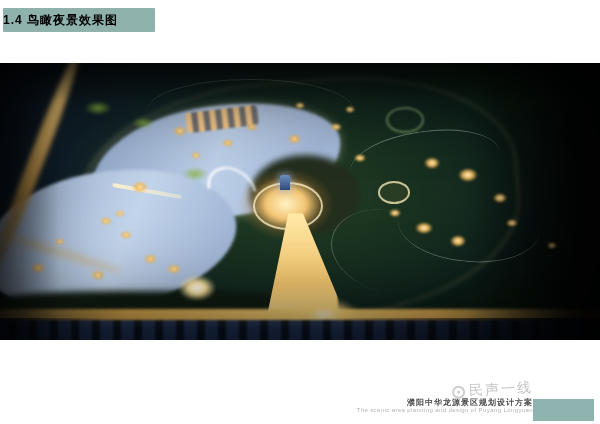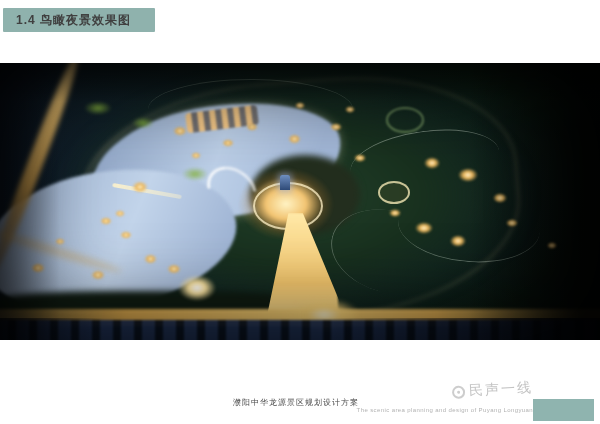--- a/index.html
+++ b/index.html
@@ -3,22 +3,22 @@
 <meta charset="utf-8">
 <style>
   html,body{margin:0;padding:0;background:#ffffff;}
   .slide{
     position:relative;width:600px;height:424px;overflow:hidden;background:#ffffff;
     font-family:"Liberation Sans","DejaVu Sans",sans-serif;
   }
   
   .title-bar{
     position:absolute;left:3px;top:8px;width:152px;height:24px;
-    display:flex;align-items:center;padding-left:13px;box-sizing:border-box;
-    color:#404040;font-size:12px;font-weight:bold;letter-spacing:1px;
+    display:flex;align-items:center;box-sizing:border-box;
+    color:#000000;font-size:12px;font-weight:bold;letter-spacing:1px;
     border-radius:1px;
   }
   
   .photo{
     position:absolute;left:0;top:63px;width:600px;height:277px;overflow:hidden;
     background:
       radial-gradient(ellipse 75% 85% at 45% 48%, #15273a 0%, rgba(10,20,30,0) 70%),
       linear-gradient(100deg,#0d1726 0%,#102417 42%,#0b1d11 72%,#060a09 100%);
   }
   .photo *{position:absolute;}
@@ -106,22 +106,22 @@
   .watermark{
     position:absolute;left:452px;top:381px;display:flex;align-items:center;gap:4px;
     color:rgba(192,192,192,.95);font-size:14px;letter-spacing:2px;
     transform:rotate(-3deg);z-index:3;
   }
   .wm-logo{width:13px;height:13px;border-radius:50%;border:2px solid rgba(200,200,200,.9);
     box-sizing:border-box;position:relative;}
   .wm-logo::after{content:"";position:absolute;left:3px;top:3px;width:3px;height:3px;
     border-radius:50%;background:rgba(200,200,200,.9);}
   .footer-cn{
-    position:absolute;right:67px;top:397px;width:300px;
-    font-size:8px;font-weight:normal;color:#4a4a4a;letter-spacing:1px;z-index:2;
+    position:absolute;right:67px;top:397px;width:300px;text-align:right;
+    font-size:8px;font-weight:bold;color:#4a4a4a;letter-spacing:1px;z-index:2;
   }
   .footer-en{
     position:absolute;right:67px;top:407px;width:300px;text-align:right;
     font-size:6px;color:#b2b2b2;letter-spacing:.4px;z-index:2;
   }
   .accent-block{
     position:absolute;left:533px;top:399px;width:61px;height:22px;z-index:1;
   }
 </style>
 </head>

